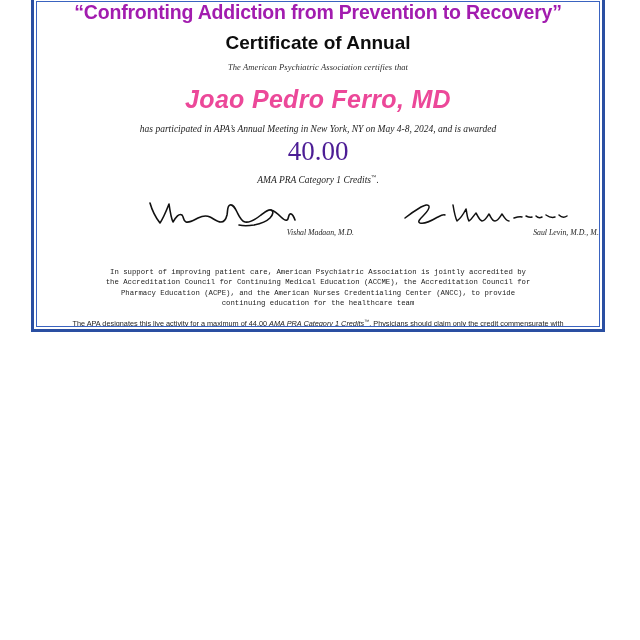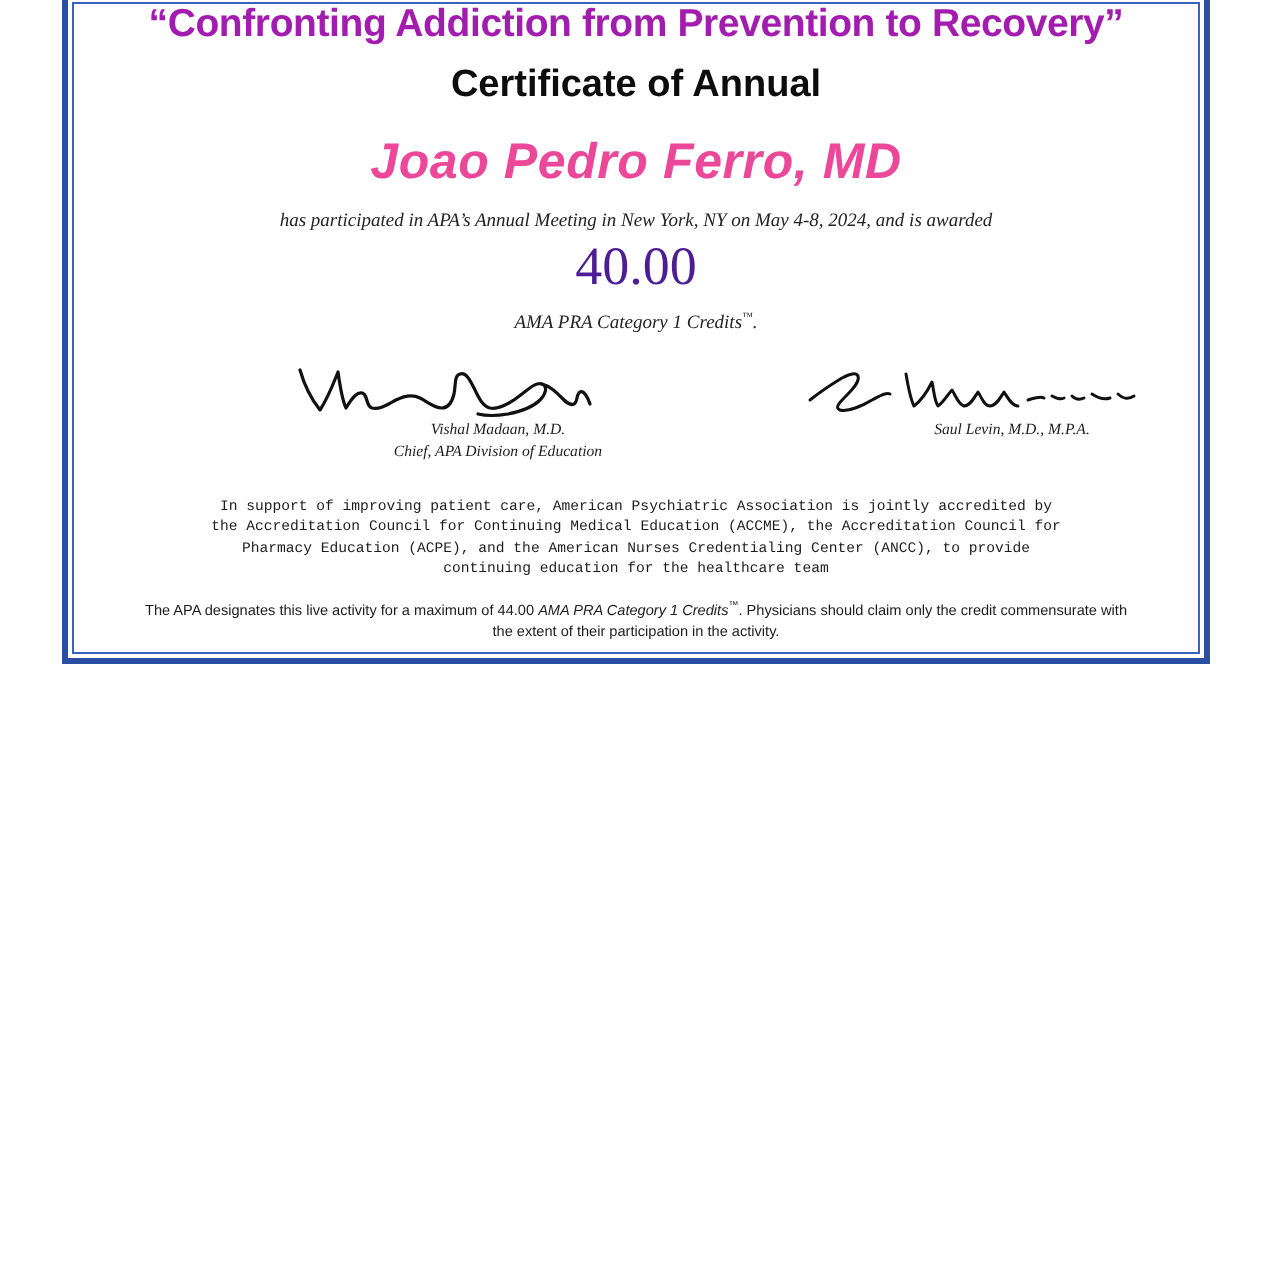--- a/index.html
+++ b/index.html
@@ -111,21 +111,21 @@
   
   .signature-row {
     position: relative;
     margin-top: 16px;
     height: 56px;
   }
   .signature-block {
     position: absolute;
     top: 0;
     width: 210px;
-    text-align: center;
+    text-align: right;
   }
   .signature-block.left  { left: 93px; }
   .signature-block.right { left: 350px; }
   .sig-mark {
     height: 27px;
     width: 100%;
     display: block;
   }
   .sig-mark svg { display: block; overflow: visible; }
   .sig-name {
@@ -160,20 +160,21 @@
 <body>
 
 <div id="certificate">
   <div id="certificate-inner">
     <div class="content">
 
       <div class="course-title">“Confronting Addiction from Prevention to Recovery”</div>
 
       <div class="cert-heading">Certificate of Annual</div>
 
+      <div class="certifies-line">The American Psychiatric Association certifies that</div>
 
       <div class="recipient-name">Joao Pedro Ferro, MD</div>
 
       <div class="participation-line">has participated in APA’s Annual Meeting in New York, NY on May 4-8, 2024, and is awarded</div>
 
       <div class="credit-amount">40.00</div>
 
       <div class="credit-type">
         <span>AMA PRA Category 1 Credits</span><sup>™</sup><span>.</span>
       </div>
@@ -181,21 +182,20 @@
       <div class="signature-row">
 
         <div class="signature-block left">
           <span class="sig-mark">
             <svg width="200" height="27" viewBox="0 0 200 27" fill="none" stroke="#111111" stroke-width="1.6" stroke-linecap="round" stroke-linejoin="round">
               <path d="M6 2 C8 9, 12 17, 16 22 C20 16, 23 8, 25 3 C26 10, 27 17, 29 21 C32 16, 35 12, 38 14 C40 16, 39 20, 42 21 C46 22, 50 19, 54 17 C58 15, 62 14, 66 16 C70 18, 73 21, 77 21 C80 21, 82 18, 83 14 C84 9, 83 5, 86 4 C89 3, 91 7, 93 11 C95 15, 97 20, 101 21 C106 22, 112 18, 117 14 C121 11, 124 8, 127 9 C130 10, 129 14, 126 17 C122 21, 115 23, 110 24 C104 25, 99 25, 95 24"></path>
               <path d="M127 9 C131 10, 134 13, 137 16 C139 18, 141 20, 143 19 C145 18, 144 14, 146 13 C148 12, 150 16, 151 19"></path>
             </svg>
           </span>
           <div class="sig-name">Vishal Madaan, M.D.</div>
-          <div class="sig-name">Chief, APA Division of Education</div>
         </div>
 
         <div class="signature-block right">
           <span class="sig-mark">
             <svg width="200" height="27" viewBox="0 0 200 27" fill="none" stroke="#111111" stroke-width="1.5" stroke-linecap="round" stroke-linejoin="round">
               <path d="M4 17 C9 13, 15 9, 20 6 C24 4, 27 3, 28 5 C29 8, 25 12, 22 15 C19 18, 16 21, 19 22 C23 23, 30 20, 35 17 C39 15, 42 13, 44 14"></path>
               <path d="M52 4 C53 10, 54 16, 56 20 C60 17, 63 12, 65 8 C66 12, 66 17, 68 20 C71 18, 73 14, 75 12 C77 15, 78 19, 81 20 C84 20, 86 16, 88 13 C90 16, 91 20, 94 20 C97 20, 99 16, 101 13 C103 16, 105 20, 108 20"></path>
               <path d="M113 17 C116 16, 119 15, 121 16 M125 15 C127 16, 129 17, 131 16 M135 15 C137 17, 139 17, 141 16 M145 14 C148 16, 151 17, 154 16 M158 14 C160 16, 163 17, 166 15"></path>
             </svg>
           </span>

